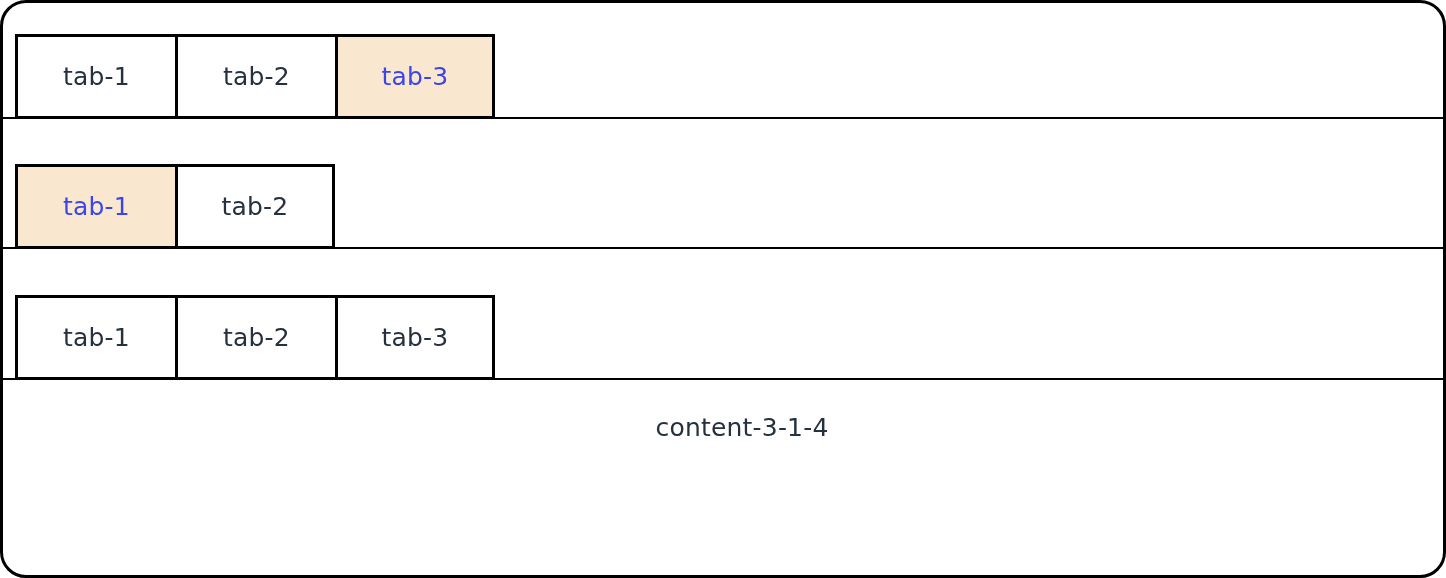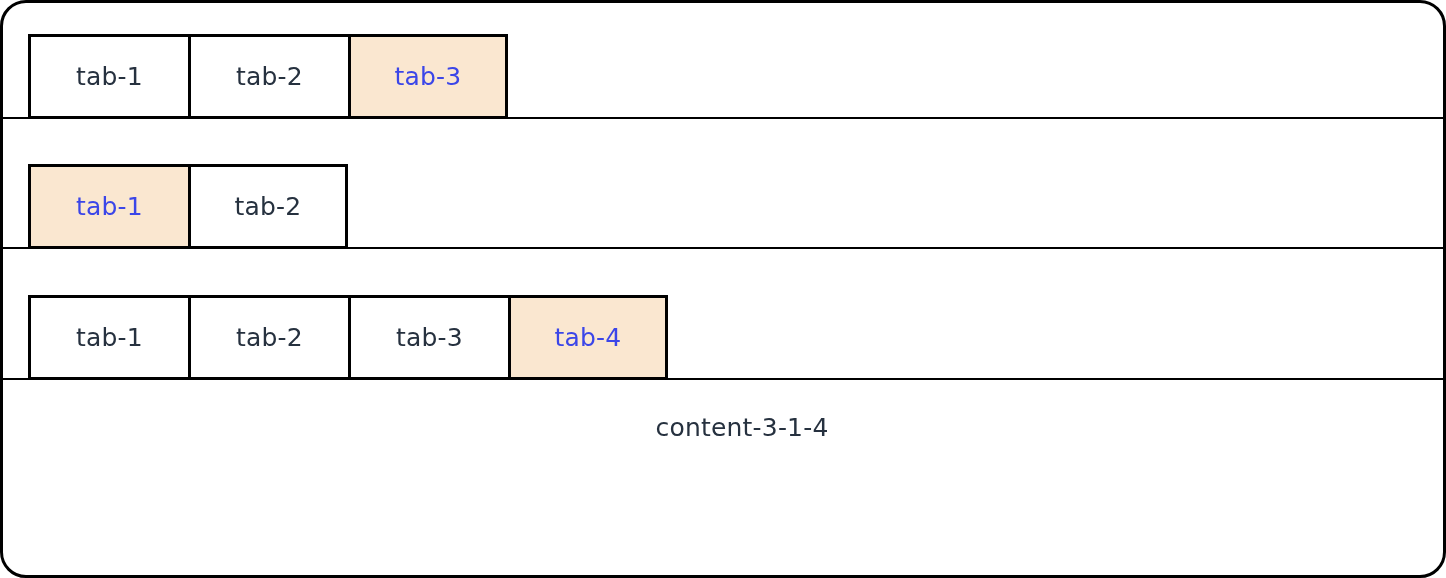--- a/index.html
+++ b/index.html
@@ -33,21 +33,21 @@
   .tabs-stack {
     position: absolute;
     left: 0;
     top: 0;
     width: 1446px;
     height: 578px;
   }
 
   .tabbar {
     position: absolute;
-    left: 25px;
+    left: 12px;
     box-sizing: border-box;
     display: flex;
     align-items: stretch;
     height: 73px;
   }
 
   
   .tabbar-rule {
     position: absolute;
     left: 0;
@@ -140,23 +140,20 @@
     <div class="tabbar" id="tabbar-3">
       <div class="tab">
         <span>tab-1</span>
       </div>
       <div class="tab">
         <span>tab-2</span>
       </div>
       <div class="tab">
         <span>tab-3</span>
       </div>
-      <div class="tab active">
-        <span>tab-4</span>
-      </div>
     </div>
 
     <div class="panel">
       <span class="panel-text">content-3-1-4</span>
     </div>
 
   </div>
 </div>
 
 </body></html>

